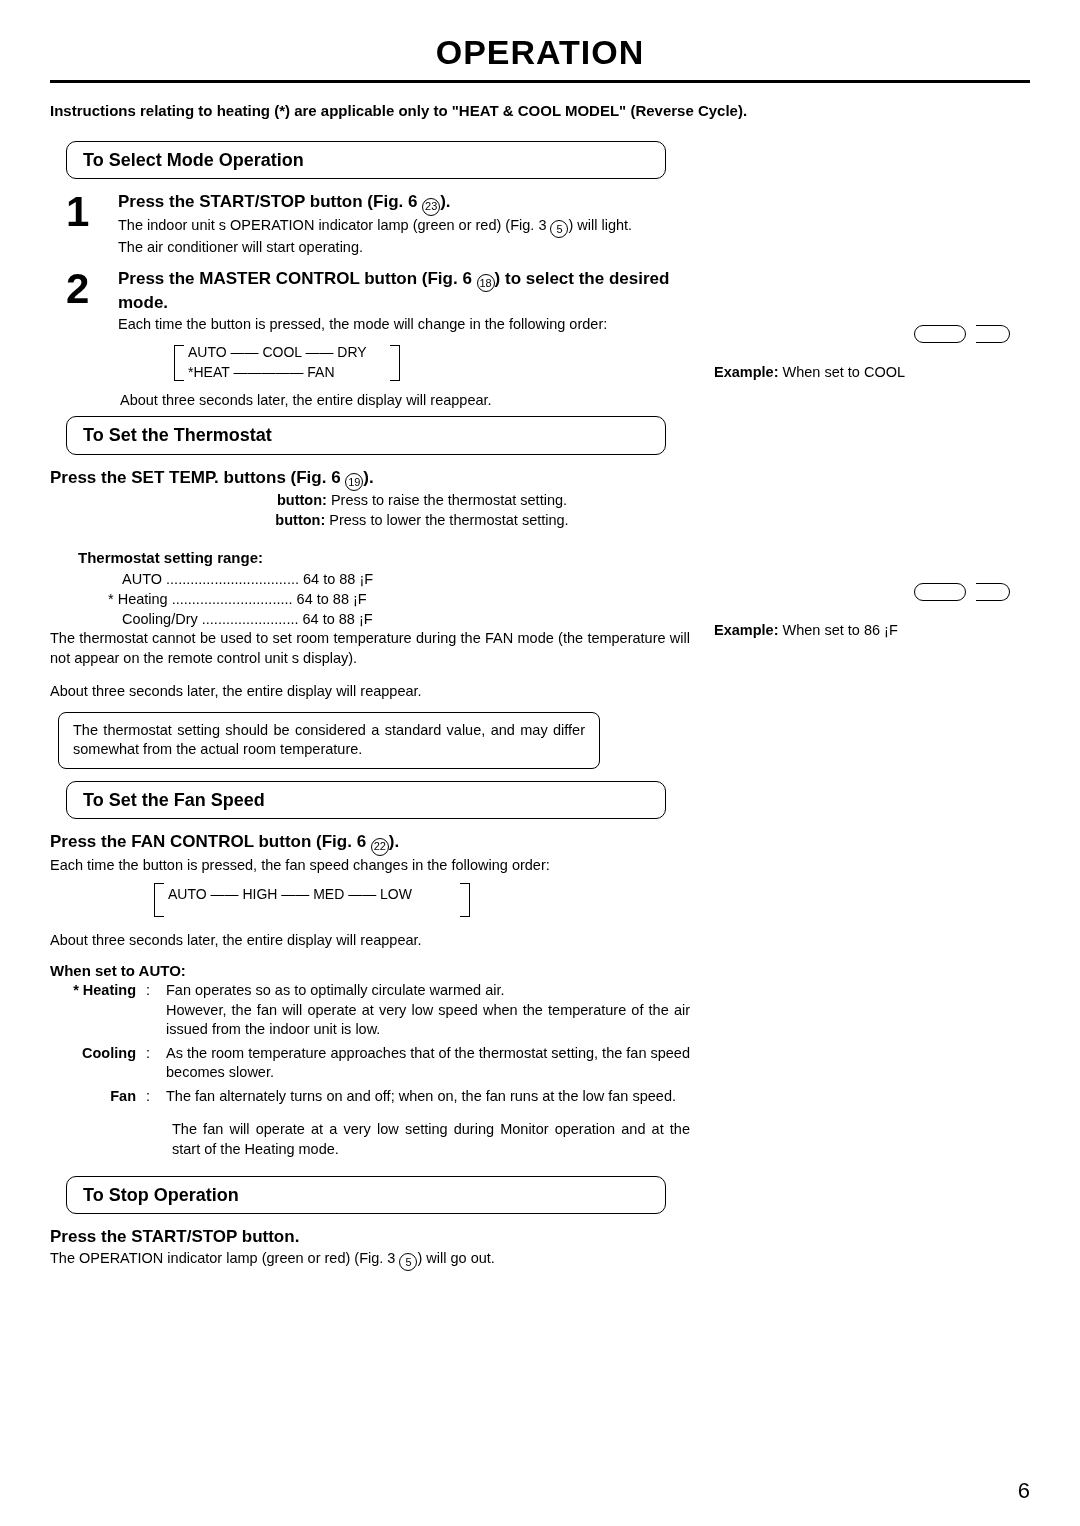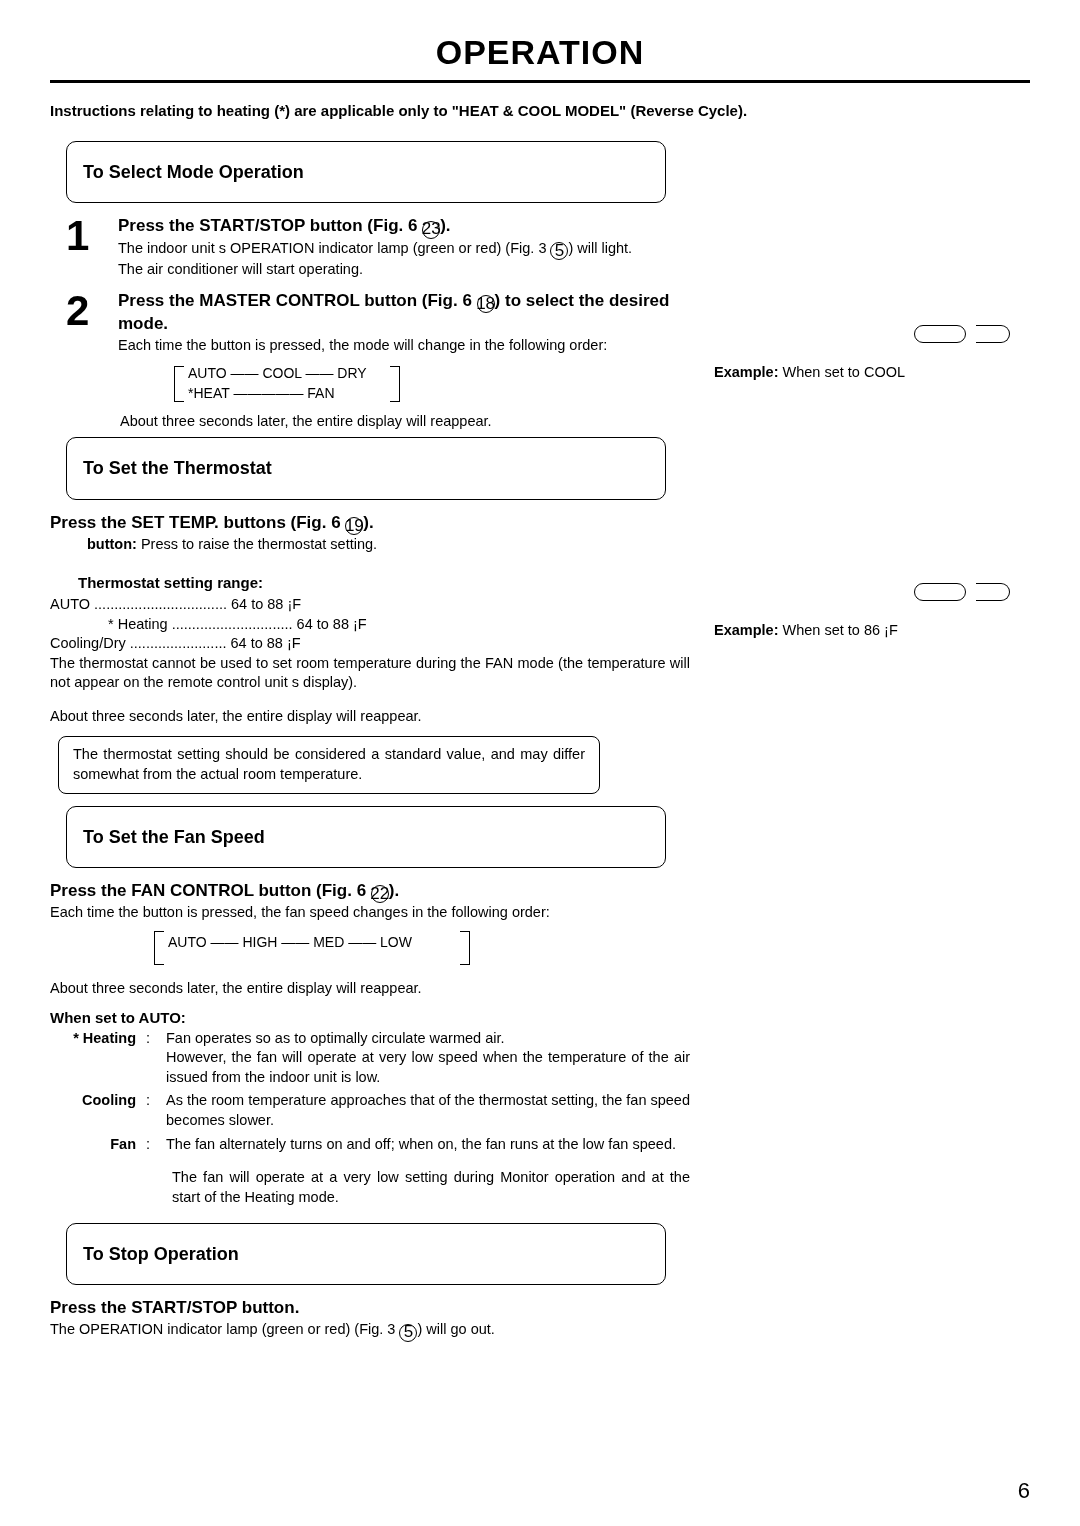--- a/index.html
+++ b/index.html
@@ -33,21 +33,21 @@
   }
   .layout {
     display: flex;
     gap: 24px;
   }
   .left-col { flex: 0 0 640px; }
   .right-col { flex: 1; padding-top: 120px; }
   .section-box {
     border: 1.5px solid #000;
     border-radius: 10px;
-    padding: 18px 16px;
+    padding: 6px 16px;
     font-weight: bold;
     font-size: 18px;
     margin: 6px 0 12px 16px;
     width: 600px;
   }
   .step { display: flex; gap: 18px; margin: 10px 0 8px 16px; }
   .step-num {
     font-size: 42px;
     font-weight: bold;
     line-height: 1;
@@ -56,21 +56,21 @@
   }
   .step-body { flex: 1; }
   .step-head { font-weight: bold; font-size: 17px; }
   .circled {
     display: inline-flex;
     align-items: center;
     justify-content: center;
     border: 1.2px solid #000;
     border-radius: 50%;
     width: 18px; height: 18px;
-    font-size: 17px;
+    font-size: 11px;
     vertical-align: -3px;
     font-weight: normal;
   }
   .sub { font-size: 14.5px; }
   .cycle {
     margin: 4px 0 4px 56px;
     font-size: 14px;
     position: relative;
     height: 44px;
   }
@@ -87,23 +87,23 @@
   }
   .cycle .brk-right {
     position: absolute;
     top: 2px;
     width: 10px; height: 36px;
     border-right: 1.2px solid #000;
     border-top: 1.2px solid #000;
     border-bottom: 1.2px solid #000;
   }
   .h4 { font-weight: bold; font-size: 17px; margin-top: 10px; }
-  .indent { margin-left: 37px; }
+  .indent { margin-left: 104px; text-align: center; }
   .bold { font-weight: bold; }
-  .ranges { font-size: 14.5px; }
+  .ranges { margin-left: 72px; font-size: 14.5px; }
   .info-box {
     border: 1.2px solid #000;
     border-radius: 8px;
     padding: 8px 14px;
     margin: 10px 0 12px 8px;
     width: 542px;
     font-size: 14.5px;
     text-align: justify;
   }
   .fan-cycle {
@@ -195,20 +195,21 @@
       <div class="brk-right" style="left:210px;"></div>
     </div>
     <div class="sub" style="margin-left:70px;">About three seconds later, the entire display will reappear.</div>
 
     <div class="section-box">To Set the Thermostat</div>
 
     <div class="h4">
       <span>Press the SET TEMP. buttons (Fig. 6 </span><span class="circled">19</span><span>).</span>
     </div>
     <div class="indent sub"><span class="bold">button:</span><span> Press to raise the thermostat setting.</span></div>
+    <div class="indent sub"><span class="bold">button:</span><span> Press to lower the thermostat setting.</span></div>
 
     <div class="bold" style="margin:18px 0 2px 28px;">Thermostat setting range:</div>
     <div class="ranges">AUTO ................................. 64 to 88 ¡F</div>
     <div class="ranges" style="margin-left:58px;">*  Heating .............................. 64 to 88 ¡F</div>
     <div class="ranges">Cooling/Dry ........................ 64 to 88 ¡F</div>
     <div class="sub" style="text-align:justify;">The thermostat cannot be used to set room temperature during the FAN mode (the temperature will not appear on the remote control unit s display).</div>
 
     <div class="sub" style="margin-top:14px;">About three seconds later, the entire display will reappear.</div>
 
     <div class="info-box">The thermostat setting should be considered a standard value, and may differ somewhat from the actual room temperature.</div>

